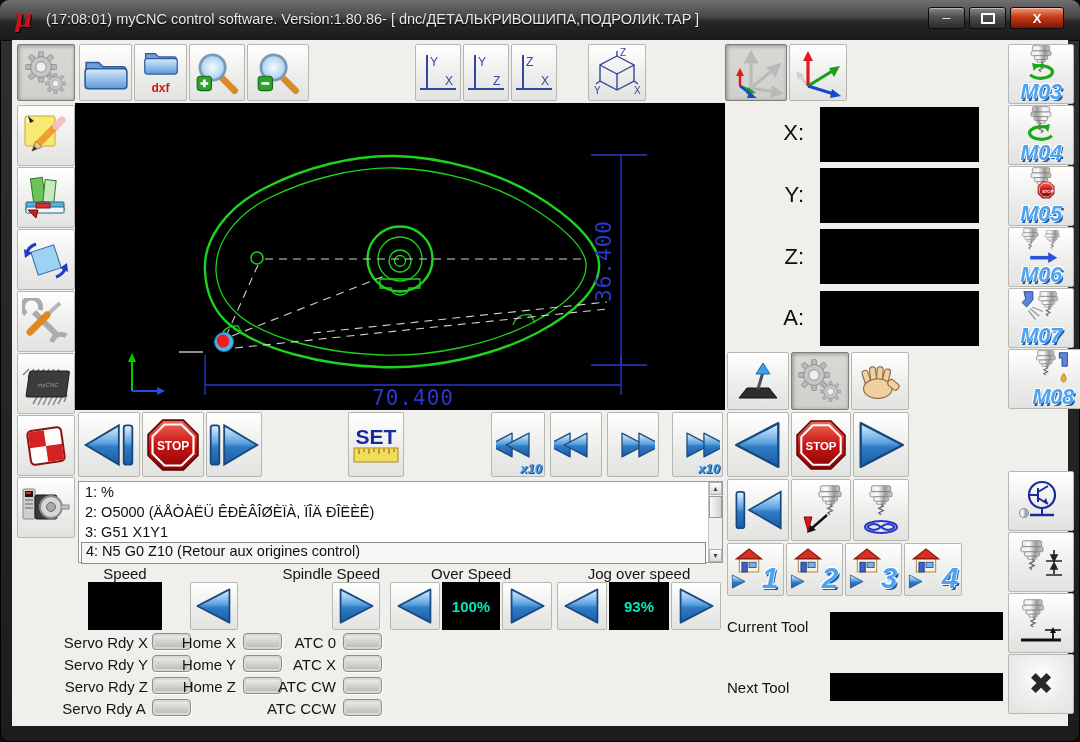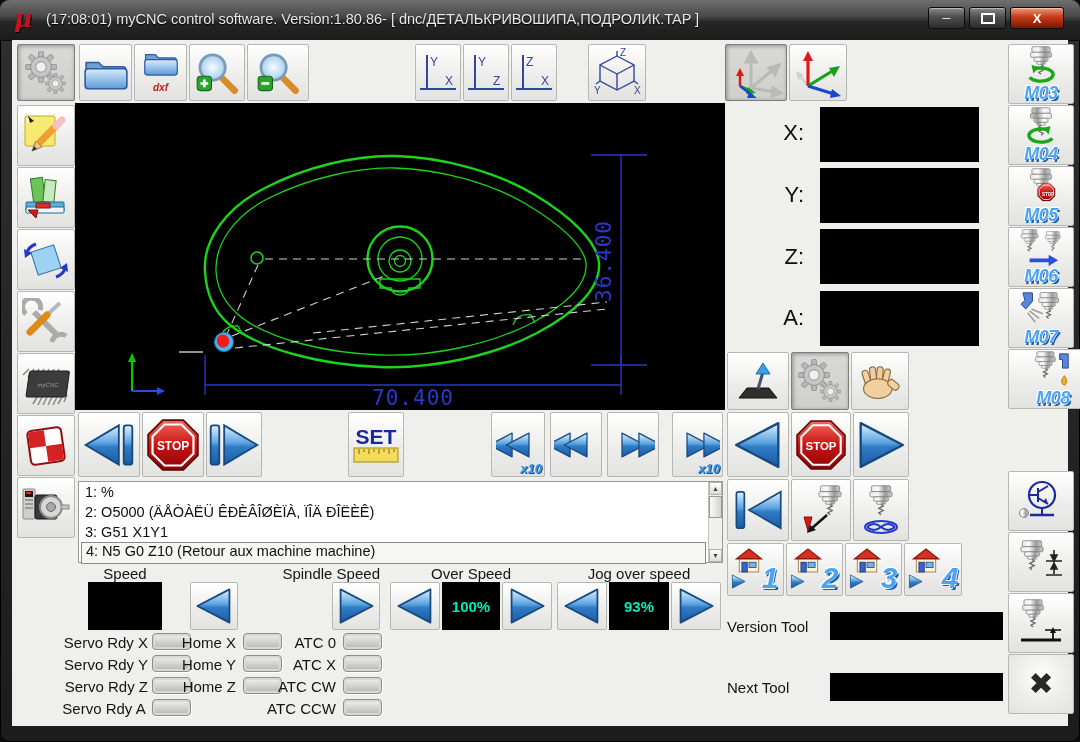--- a/index.html
+++ b/index.html
@@ -11,23 +11,23 @@
   .win-controls{position:absolute;right:16px;top:7px;display:flex;gap:4px;}
   .wc{width:35px;height:20px;border:1px solid #0c0c0c;border-radius:3px;background:linear-gradient(#8a8a8a,#4e4e4e 45%,#2c2c2c);box-shadow:inset 0 1px 0 rgba(255,255,255,.4);color:#fff;display:flex;align-items:center;justify-content:center;font-size:11px;font-weight:bold;}
   .wc-close{width:52px;background:linear-gradient(#f09a78,#c63a18 45%,#7e1604);font-size:13px;}
   .wc-max i{display:block;width:10px;height:7px;border:2px solid #fff;}
   
   .client{position:absolute;left:12px;top:40px;right:12px;bottom:16px;background:#efefec;}
   
   .btn{position:absolute;background:linear-gradient(180deg,#ffffff,#ededeb 55%,#e2e2e0);border:1px solid #b6b6b2;border-radius:2px;display:flex;align-items:center;justify-content:center;box-sizing:border-box;}
   .btn.col{flex-direction:column;gap:0;}
   .pressed{background:linear-gradient(180deg,#d9d9d6,#cfcfcc);border-color:#7d7d7a;box-shadow:inset 1px 1px 4px rgba(0,0,0,.35);}
-  .mlabel{font-style:italic;font-weight:bold;font-size:18px;color:#4da2f2;letter-spacing:-.5px;line-height:1;text-shadow:-1px -1px 0 #fff,1px -1px 0 #fff,-1px 1px 0 #fff,1.5px 1.5px 0 #1c5ea8;}
+  .mlabel{font-style:italic;font-weight:bold;font-size:22px;color:#4da2f2;letter-spacing:-.5px;line-height:1;text-shadow:-1px -1px 0 #fff,1px -1px 0 #fff,-1px 1px 0 #fff,1.5px 1.5px 0 #1c5ea8;}
   .x10{position:absolute;right:2px;bottom:0px;font-style:italic;font-weight:bold;font-size:13px;color:#3f93e0;text-shadow:1px 1px 0 #16508e;}
-  .dxf{font-style:italic;font-weight:bold;font-size:10px;color:#d01818;}
+  .dxf{font-weight:bold;font-size:12px;color:#d01818;}
   
   .canvas{position:absolute;left:75px;top:103px;width:650px;height:307px;background:#000;}
   
   .coord-lbl{position:absolute;width:66px;text-align:right;font-size:22px;color:#0c0c0c;}
   .black-box{position:absolute;background:#000;}
   .lbl{position:absolute;font-size:15px;color:#141414;white-space:nowrap;}
   .cyan{display:flex;align-items:center;justify-content:center;color:#00e9b6;font-weight:bold;font-size:15px;}
   
   .gcode{position:absolute;left:78px;top:481px;width:645px;height:82px;background:#fff;border:1px solid #9a9a98;box-sizing:border-box;}
   .gline{position:absolute;left:2px;right:16px;height:20px;font-size:14.5px;color:#101010;padding-left:4px;white-space:nowrap;overflow:hidden;}
@@ -483,21 +483,21 @@
   <div class="btn" style="left:904px;top:543px;width:58px;height:53px">
     <svg width="30" height="27" viewBox="0 0 34 30" style="position:absolute;left:6px;top:3px">
         <use href="#house"></use>
       </svg>
     <svg width="15" height="15" viewBox="0 0 32 32" style="position:absolute;left:3px;top:30px">
         <use href="#tri"></use>
       </svg>
     <span class="mlabel" style="position:absolute;right:3px;bottom:2px;font-size:30px">4</span>
   </div>
 
-  <div class="lbl" style="left:727px;top:618px">Version Tool</div>
+  <div class="lbl" style="left:727px;top:618px">Current Tool</div>
   <div class="black-box" style="left:830px;top:612px;width:173px;height:28px"></div>
   <div class="lbl" style="left:727px;top:679px">Next Tool</div>
   <div class="black-box" style="left:830px;top:673px;width:173px;height:28px"></div>
 
   <div class="btn" style="left:78px;top:412px;width:62px;height:65px">
     <svg width="54" height="50" viewBox="0 0 44 36">
       <polygon points="30,2 3,18 30,34" fill="url(#gTri)" stroke="#17497e" stroke-width="1.5"></polygon>
       <rect x="34" y="2" width="7" height="32" rx="2" fill="url(#gTri)" stroke="#17497e" stroke-width="1.5"></rect>
     </svg>
   </div>
@@ -553,21 +553,21 @@
       <use href="#tri"></use>
         <use href="#tri" x="20"></use>
     </svg>
     <span class="x10">x10</span>
   </div>
 
   <div class="gcode">
     <div class="gline" style="top:2px">1: %</div>
     <div class="gline" style="top:22px">2: O5000 (ÄÅÒÀËÜ ÊÐÈÂÎØÈÏÀ, ÏÎÄ ÐÎËÈÊ)</div>
     <div class="gline" style="top:42px">3: G51 X1Y1</div>
-    <div class="gline sel" style="top:60px">4: N5 G0 Z10 (Retour aux machine machine)</div>
+    <div class="gline sel" style="top:60px">4: N5 G0 Z10 (Retour aux origines control)</div>
     <div class="sbar">
       <div class="sbtn" style="top:0">▲</div>
       <div class="sthumb"></div>
       <div class="sbtn" style="bottom:0">▼</div>
     </div>
   </div>
 
   <div class="lbl" style="left:88px;top:565px;width:74px;text-align:center">Speed</div>
   <div class="black-box" style="left:88px;top:582px;width:74px;height:48px"></div>
 

